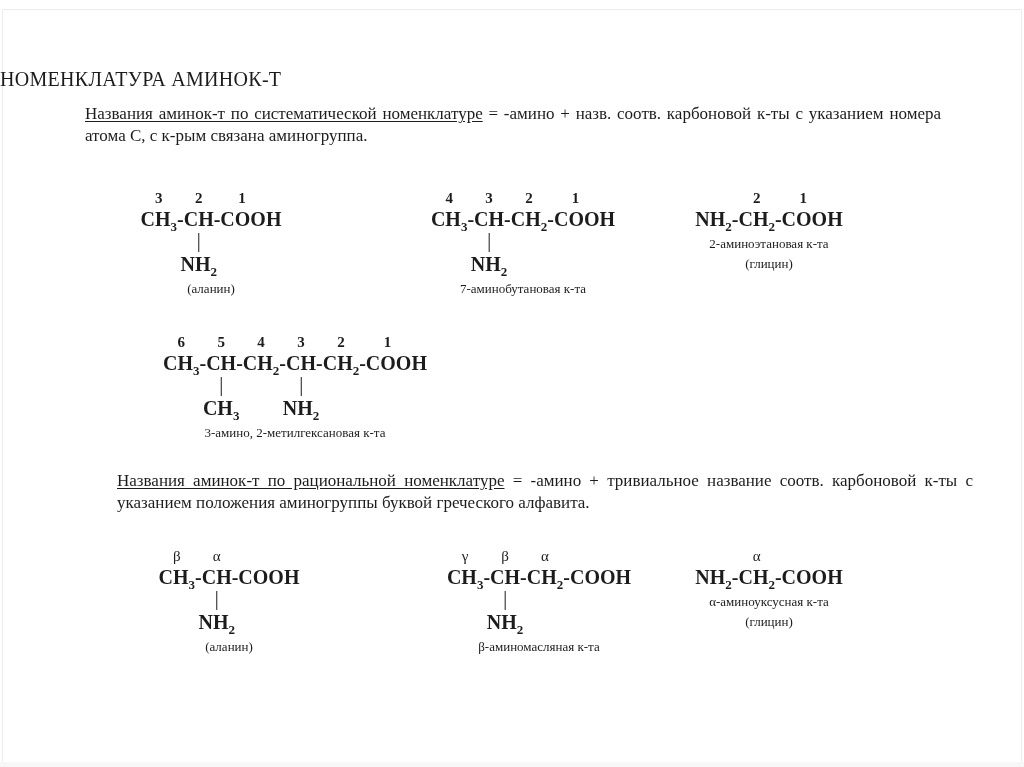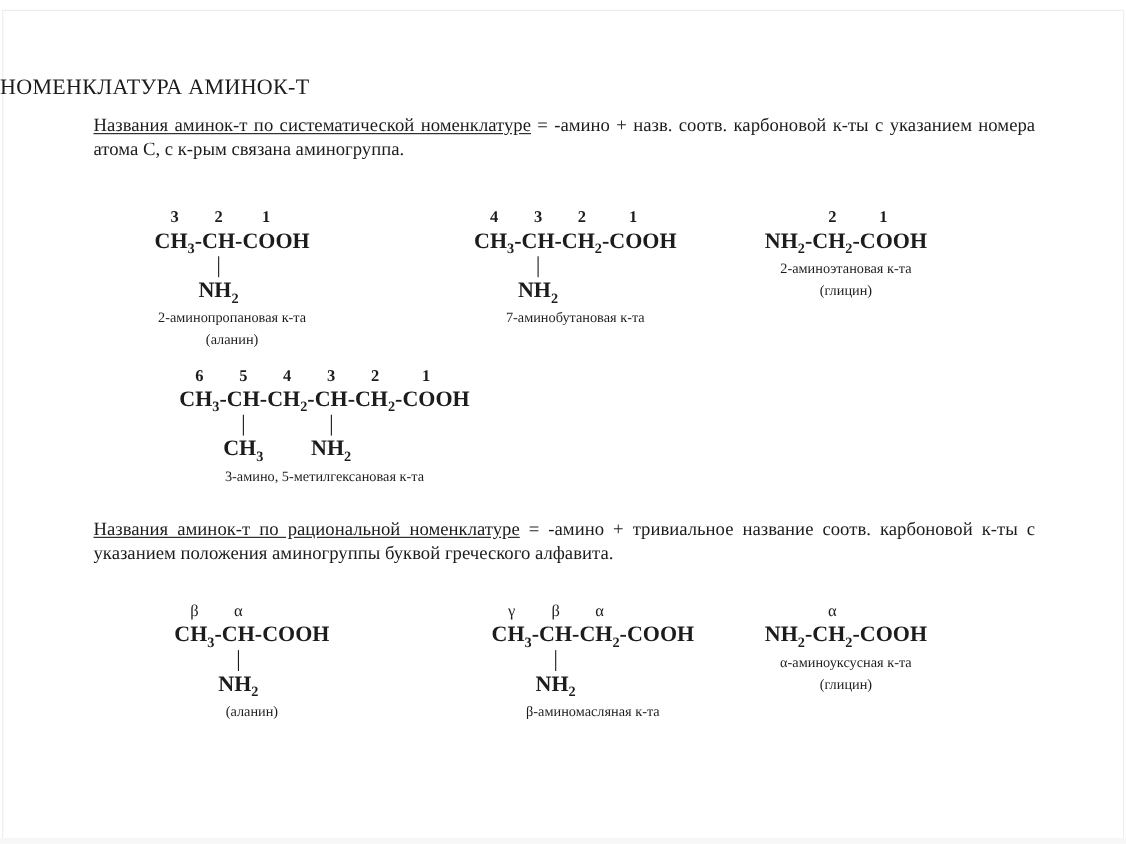--- a/index.html
+++ b/index.html
@@ -21,21 +21,21 @@
     position:absolute; left:0; top:68px; width:100%;
     margin:0; text-align:left;
     font-size:20px; font-weight:400; letter-spacing:0.3px;
   }
   .para {
     position:absolute; left:85px; width:856px; margin:0;
     font-size:17px; line-height:22px; text-align:justify;
   }
   .para .u { text-decoration:underline; text-underline-offset:2px; }
   #para1 { top:103px; }
-  #para2 { top:470px; }
+  #para2 { top:470px;margin-left:32px; }
 
   .struct {
     position:absolute; transform:translateX(-50%);
     text-align:center; white-space:nowrap;
   }
   .frow { display:inline-block; white-space:nowrap; }
   .cell {
     display:inline-block; vertical-align:top; text-align:center;
     position:relative;
   }
@@ -68,42 +68,41 @@
 <div class="frame"></div>
 
 <h1 class="title">НОМЕНКЛАТУРА АМИНОК-Т</h1>
 
 <p class="para" id="para1"><span class="u">Названия аминок-т по систематической номенклатуре</span><span> = -амино + назв. соотв. карбоновой к-ты с указанием номера атома С, с к-рым связана аминогруппа.</span></p>
 
 <div class="struct" style="left:211px; top:189px"><div class="frow"><span class="cell"><span class="cellnum digit">3</span><span class="celltext">CH<sub>3</sub></span></span><span class="cell"><span class="cellnum">&nbsp;</span><span class="celltext">-</span></span><span class="cell"><span class="cellnum digit">2</span><span class="celltext">CH</span><span class="below">
           <span class="bond"></span>
           <span class="subst">NH<sub>2</sub></span>
         </span></span><span class="cell"><span class="cellnum">&nbsp;</span><span class="celltext">-</span></span><span class="cell"><span class="cellnum digit shift-left">1</span><span class="celltext">COOH</span></span></div><div class="names after-below">
-      <div class="sname">2-аминопропановая к-та</div>
       <div class="sname">(аланин)</div>
     </div></div>
 <div class="struct" style="left:523px; top:189px"><div class="frow"><span class="cell"><span class="cellnum digit">4</span><span class="celltext">CH<sub>3</sub></span></span><span class="cell"><span class="cellnum">&nbsp;</span><span class="celltext">-</span></span><span class="cell"><span class="cellnum digit">3</span><span class="celltext">CH</span><span class="below">
           <span class="bond"></span>
           <span class="subst">NH<sub>2</sub></span>
         </span></span><span class="cell"><span class="cellnum">&nbsp;</span><span class="celltext">-</span></span><span class="cell"><span class="cellnum digit">2</span><span class="celltext">CH<sub>2</sub></span></span><span class="cell"><span class="cellnum">&nbsp;</span><span class="celltext">-</span></span><span class="cell"><span class="cellnum digit shift-left">1</span><span class="celltext">COOH</span></span></div><div class="names after-below">
       <div class="sname">7-аминобутановая к-та</div>
     </div></div>
 <div class="struct" style="left:769px; top:189px"><div class="frow"><span class="cell"><span class="cellnum">&nbsp;</span><span class="celltext">NH<sub>2</sub></span></span><span class="cell"><span class="cellnum">&nbsp;</span><span class="celltext">-</span></span><span class="cell"><span class="cellnum digit">2</span><span class="celltext">CH<sub>2</sub></span></span><span class="cell"><span class="cellnum">&nbsp;</span><span class="celltext">-</span></span><span class="cell"><span class="cellnum digit shift-left">1</span><span class="celltext">COOH</span></span></div><div class="names">
       <div class="sname">2-аминоэтановая к-та</div>
       <div class="sname">(глицин)</div>
     </div></div>
 
 <div class="struct" style="left:295px; top:333px"><div class="frow"><span class="cell"><span class="cellnum digit">6</span><span class="celltext">CH<sub>3</sub></span></span><span class="cell"><span class="cellnum">&nbsp;</span><span class="celltext">-</span></span><span class="cell"><span class="cellnum digit">5</span><span class="celltext">CH</span><span class="below">
           <span class="bond"></span>
           <span class="subst">CH<sub>3</sub></span>
         </span></span><span class="cell"><span class="cellnum">&nbsp;</span><span class="celltext">-</span></span><span class="cell"><span class="cellnum digit">4</span><span class="celltext">CH<sub>2</sub></span></span><span class="cell"><span class="cellnum">&nbsp;</span><span class="celltext">-</span></span><span class="cell"><span class="cellnum digit">3</span><span class="celltext">CH</span><span class="below">
           <span class="bond"></span>
           <span class="subst">NH<sub>2</sub></span>
         </span></span><span class="cell"><span class="cellnum">&nbsp;</span><span class="celltext">-</span></span><span class="cell"><span class="cellnum digit">2</span><span class="celltext">CH<sub>2</sub></span></span><span class="cell"><span class="cellnum">&nbsp;</span><span class="celltext">-</span></span><span class="cell"><span class="cellnum digit shift-left">1</span><span class="celltext">COOH</span></span></div><div class="names after-below">
-      <div class="sname">3-амино, 5-метилгексановая к-та</div>
+      <div class="sname">3-амино, 2-метилгексановая к-та</div>
     </div></div>
 
 <p class="para" id="para2"><span class="u">Названия аминок-т по рациональной номенклатуре</span><span> = -амино + тривиальное название соотв. карбоновой к-ты с указанием положения аминогруппы буквой греческого алфавита.</span></p>
 
 <div class="struct" style="left:229px; top:547px"><div class="frow"><span class="cell"><span class="cellnum">β</span><span class="celltext">CH<sub>3</sub></span></span><span class="cell"><span class="cellnum">&nbsp;</span><span class="celltext">-</span></span><span class="cell"><span class="cellnum">α</span><span class="celltext">CH</span><span class="below">
           <span class="bond"></span>
           <span class="subst">NH<sub>2</sub></span>
         </span></span><span class="cell"><span class="cellnum">&nbsp;</span><span class="celltext">-</span></span><span class="cell"><span class="cellnum">&nbsp;</span><span class="celltext">COOH</span></span></div><div class="names after-below">
       <div class="sname">(аланин)</div>
     </div></div>

